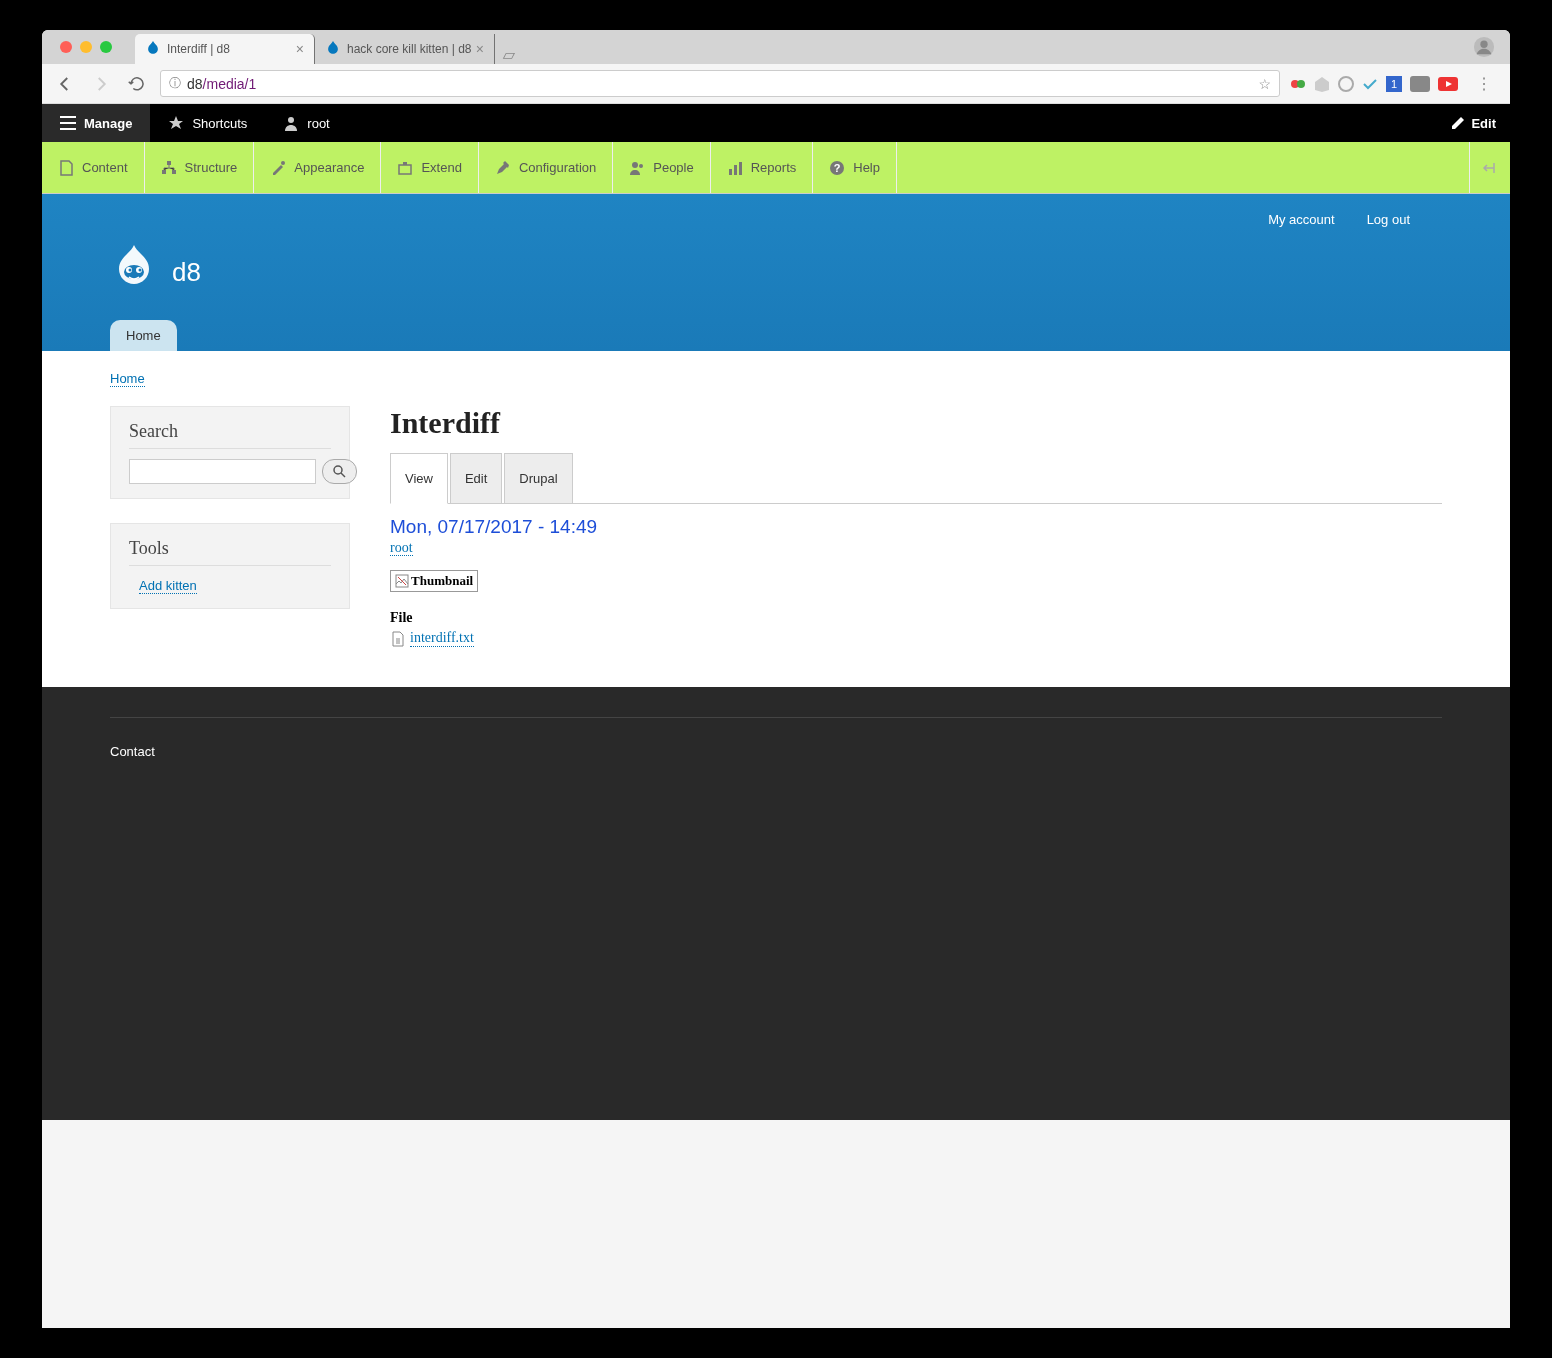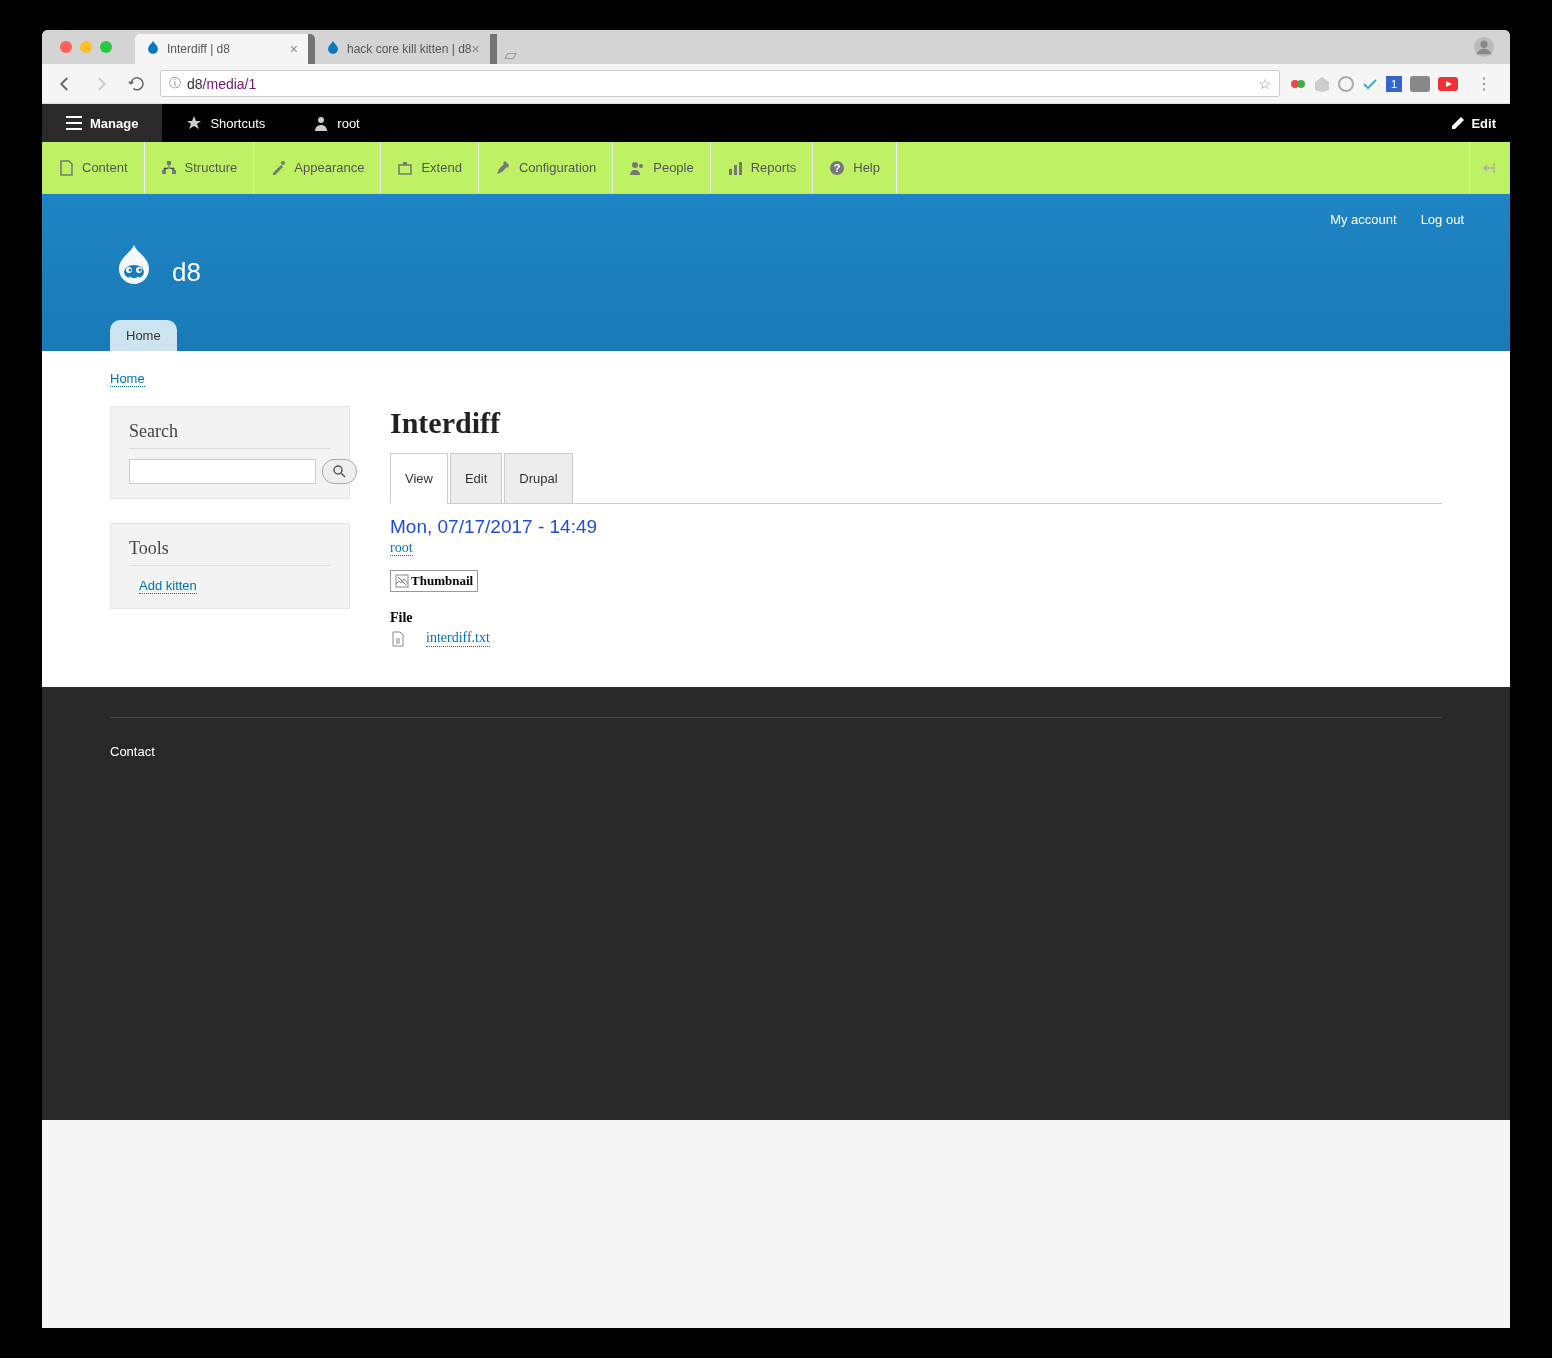--- a/index.html
+++ b/index.html
@@ -8,55 +8,55 @@
     .chrome-frame { background: #f5f5f5; height: 100%; display: flex; flex-direction: column; border-radius: 6px 6px 0 0; overflow: hidden; }
     
     
     .tab-bar { background: #d4d4d4; height: 34px; display: flex; align-items: center; padding-left: 10px; position: relative; }
     .traffic-lights { display: flex; gap: 8px; padding: 0 8px; }
     .traffic-light { width: 12px; height: 12px; border-radius: 50%; }
     .tl-red { background: #ff5f57; }
     .tl-yellow { background: #ffbd2e; }
     .tl-green { background: #28c940; }
     .tabs { display: flex; margin-left: 15px; align-items: flex-end; height: 100%; }
-    .tab { display: flex; align-items: center; padding: 6px 10px; background: #d4d4d4; min-width: 180px; font-size: 12px; color: #555; border-right: 7px solid #737373; height: 30px; position: relative; text-align: center; }
+    .tab { display: flex; align-items: center; padding: 6px 10px; background: #d4d4d4; min-width: 180px; font-size: 12px; color: #555; border-right: 1px solid #737373; height: 30px; position: relative; text-align: center; }
     .tab.active { background: #f5f5f5; border-radius: 5px 5px 0 0; }
     .tab-favicon { width: 16px; height: 16px; margin-right: 6px; display: inline-flex; }
     .tab-close { margin-left: auto; color: #888; font-size: 14px; cursor: pointer; }
     .new-tab { width: 28px; text-align: center; color: #888; }
     .profile-icon { margin-left: auto; margin-right: 15px; color: #888; }
     
     
     .address-bar { display: flex; align-items: center; padding: 6px 10px; gap: 10px; background: #f5f5f5; border-bottom: 1px solid #ddd; }
     .nav-btn { color: #888; cursor: pointer; padding: 2px 4px; display: flex; }
     .nav-btn.disabled { color: #ccc; }
     .url-box { flex: 1; display: flex; align-items: center; background: #fff; border: 1px solid #ccc; border-radius: 3px; padding: 4px 8px; font-size: 14px; color: #333; }
     .url-info-icon { color: #888; margin-right: 6px; font-size: 12px; }
     .url-host { color: #333; }
     .url-path { color: #701a75; }
     .url-star { color: #888; margin-left: auto; }
     .ext-icons { display: flex; gap: 8px; align-items: center; }
     .menu-dots { color: #888; padding: 0 8px; }
     
     
     .admin-toolbar { background: #000; color: #fff; display: flex; align-items: center; height: 38px; }
-    .toolbar-item { display: flex; align-items: center; padding: 0 24px; height: 100%; font-size: 13px; gap: 8px; cursor: pointer; }
+    .toolbar-item { display: flex; align-items: center; padding: 0 18px; height: 100%; font-size: 13px; gap: 8px; cursor: pointer; }
     .toolbar-item.manage { background: #2a2a2a; font-weight: bold; }
     .toolbar-spacer { flex: 1; }
     .edit-item { display: flex; align-items: center; gap: 6px; padding: 0 14px; font-weight: bold; font-size: 13px; }
     
     
     .admin-menu { background: #bef264; display: flex; border-bottom: 1px solid #ccc; height: 52px; }
     .admin-menu-item { display: flex; align-items: center; padding: 0 16px; font-size: 13px; color: #555; gap: 8px; cursor: pointer; border-right: 1px solid #eee; }
     .admin-menu-spacer { flex: 1; }
     .admin-menu-toggle { padding: 0 12px; display:flex; align-items:center; color: #aaa; border-left: 1px solid #eee; }
     
     
     .site-header { background: #1a7ab8; background: linear-gradient(#1f84c3, #1a7ab8); padding-top: 10px; }
-    .header-links { display: flex; justify-content: flex-end; padding: 8px 46px; gap: 24px; }
+    .header-links { display: flex; justify-content: flex-end; padding: 8px 100px; gap: 32px; }
     .header-links a { color: #fff; font-size: 13px; text-decoration: none; }
     .branding { display: flex; align-items: center; padding: 10px 68px 20px; gap: 14px; }
     .drupal-logo { width: 48px; height: 55px; }
     .site-name { color: #fff; font-size: 26px; font-weight: normal; }
     .main-tabs-wrap { padding: 0 68px; }
     .main-tab { display: inline-block; background: #cce4f0; padding: 8px 16px; border-radius: 10px 10px 0 0; font-size: 13px; color: #333; text-decoration: none; }
     
     
     .main-region { background: #fff; padding: 20px 68px 40px; }
     .breadcrumb { font-size: 13px; margin-bottom: 20px; }
@@ -73,21 +73,21 @@
     .content-col { flex: 1; }
     .page-title { font-family: Georgia, serif; font-size: 30px; color: #222; margin-bottom: 12px; }
     .local-tabs { display: flex; border-bottom: 1px solid #ccc; margin-bottom: 12px; }
     .local-tab { border: 1px solid #ccc; background: #ededed; padding: 17px 14px; font-size: 13px; color: #333; margin-right: 2px; cursor: pointer; position: relative; top: 1px; }
     .local-tab.active { background: #fff; border-bottom-color: #fff; }
     .submitted { font-family: Liberation Sans, sans-serif; font-size: 19px; color: #1d4ed8; }
     .author-link { color: #0071b3; text-decoration: none; border-bottom: 1px dotted #0071b3; font-family: Georgia, serif; font-size: 14px; }
     .thumb-box { border: 1px solid #999; display: inline-flex; align-items:center; padding: 2px 4px; margin-top: 14px; font-size: 13px; font-family: Georgia, serif; gap: 2px; font-weight: bold; }
     .broken-img { font-size: 13px; }
     .field-label { font-weight: bold; margin-top: 18px; font-size: 14px; font-family: Georgia, serif; }
-    .file-row { display: flex; align-items: center; gap: 20px; margin-top: 4px; }
+    .file-row { display: flex; align-items: center; gap: 4px; margin-top: 4px; }
     .file-icon { width: 16px; height: 16px; }
     .file-link { color: #0071b3; text-decoration: none; border-bottom: 1px dotted #0071b3; font-family: Georgia, serif; font-size: 14px; }
     
     
     .footer-region { background: #292929; color: #bbb; padding: 30px 68px 360px; }
     .footer-divider { border-top: 1px solid #444; margin-bottom: 24px; }
     .footer-link { color: #fff; font-size: 13px; text-decoration: none; }
     .powered { font-size: 12px; color: #999; margin-top: 24px; }
     .powered a { color: #bbb; text-decoration: none; border-bottom: 1px solid #888; }
     

